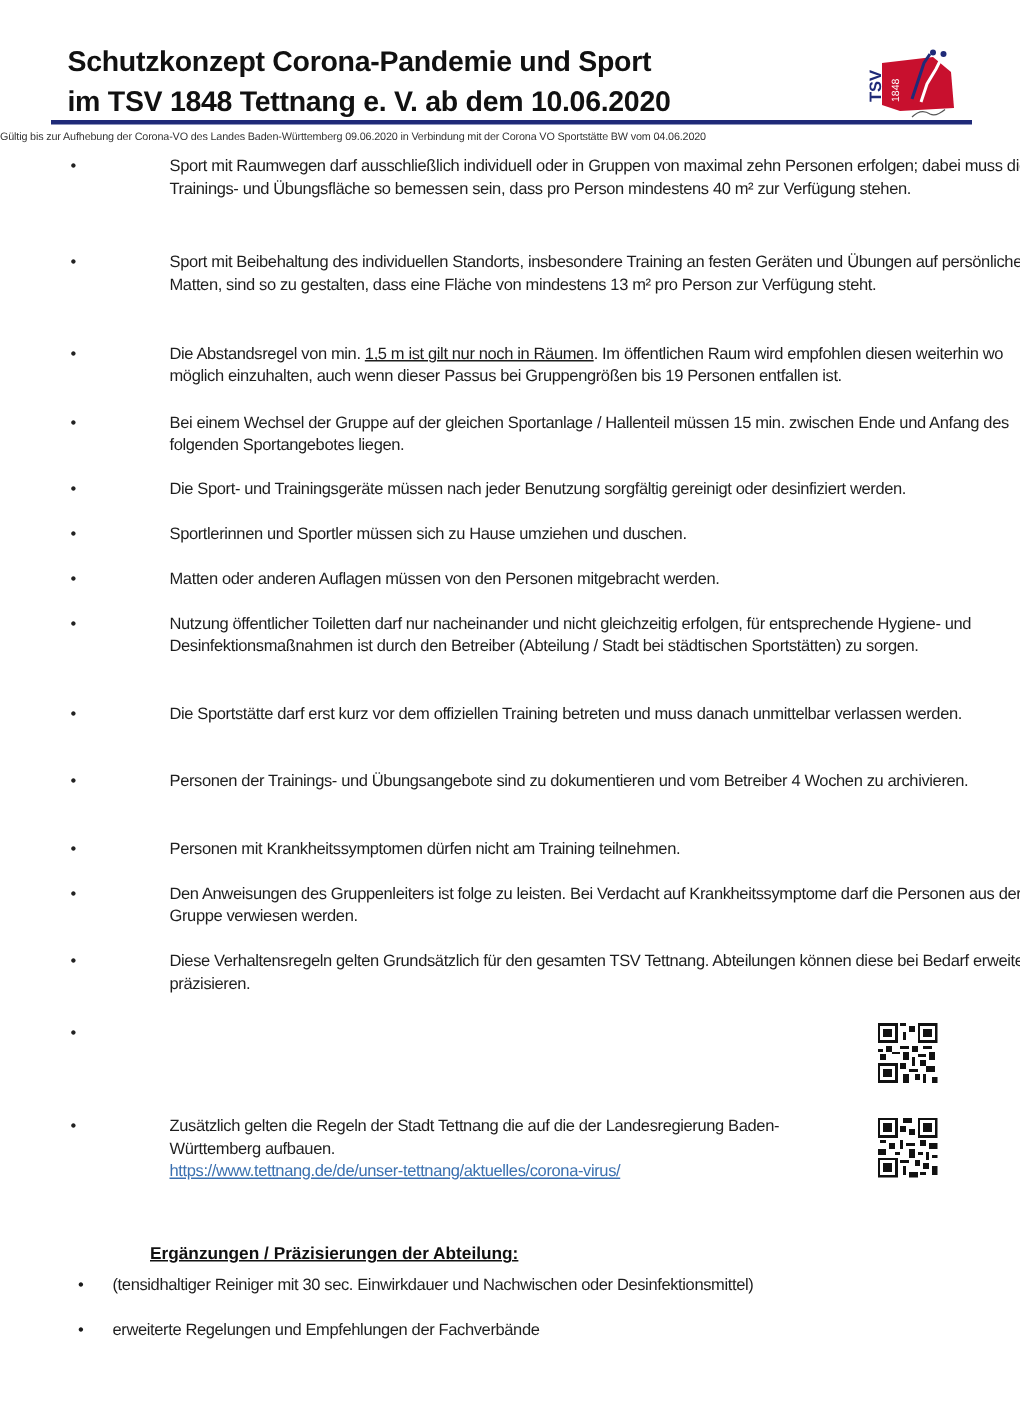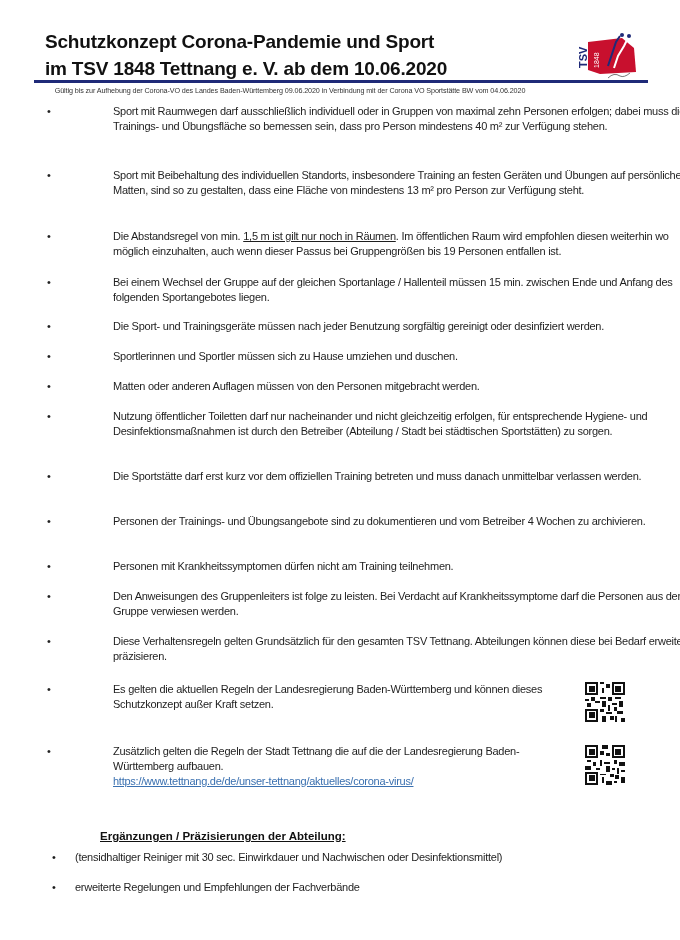--- a/index.html
+++ b/index.html
@@ -2,21 +2,21 @@
 <html><head>
 <meta charset="utf-8">
 <style>
   html, body { margin: 0; padding: 0; background: #ffffff; }
   body { width: 680px; height: 940px; position: relative; overflow: hidden;
          font-family: "Liberation Sans", "DejaVu Sans", sans-serif; color: #1a1a1a; }
   .title { position: absolute; left: 45px; top: 28px; font-size: 19px; font-weight: bold;
            line-height: 27px; letter-spacing: -0.2px; color: #111; }
   .logo { position: absolute; left: 578px; top: 28px; width: 62px; height: 52px; }
   .rule { position: absolute; left: 34px; top: 80px; width: 614px; height: 3px; background: #1f2a78; }
-  .validity { position: absolute; left: 0; top: 86px; width: 580px; text-align: center;
+  .validity { position: absolute; left: 0; top: 86px; width: 580px; 
               font-size: 7.2px; color: #333; letter-spacing: -0.1px; }
   .list { position: absolute; left: 0; top: 104px; width: 680px; }
   .item { position: absolute; left: 0; width: 680px; }
   .bullet { position: absolute; left: 47px; top: 0; font-size: 11px; line-height: 15px; color: #222; }
   .text { position: absolute; left: 78px; width: 590px; font-size: 11px; line-height: 15px;
           letter-spacing: -0.25px; color: #1e1e1e; margin-left: 35px; }
   .text.narrow { width: 460px; }
   .u { text-decoration: underline; }
   .link { color: #3a70b0; text-decoration: underline; display: block; }
   .qr { position: absolute; left: 585px; width: 40px; height: 40px; }
@@ -100,21 +100,20 @@
     <span class="bullet">•</span>
     <div class="text">Den Anweisungen des Gruppenleiters ist folge zu leisten. Bei Verdacht auf Krankheitssymptome darf die Personen aus der Gruppe verwiesen werden.</div>
   </div>
   <div class="item" style="top:530px">
     <span class="bullet">•</span>
     <div class="text">Diese Verhaltensregeln gelten Grundsätzlich für den gesamten TSV Tettnang.  Abteilungen können diese bei Bedarf erweitern / präzisieren.</div>
   </div>
   <div class="item" style="top:578px">
     <span class="bullet">•</span>
     <div class="text narrow">
-      <span>Es gelten die aktuellen Regeln der Landesregierung Baden-Württemberg und können dieses Schutzkonzept außer Kraft setzen.</span>
     </div>
   </div>
   <div class="item" style="top:640px">
     <span class="bullet">•</span>
     <div class="text narrow">
       <span>Zusätzlich gelten die Regeln der Stadt Tettnang die auf die der Landesregierung Baden-Württemberg aufbauen.</span>
       <a class="link" href="#">https://www.tettnang.de/de/unser-tettnang/aktuelles/corona-virus/</a>
     </div>
   </div>
 </div>

